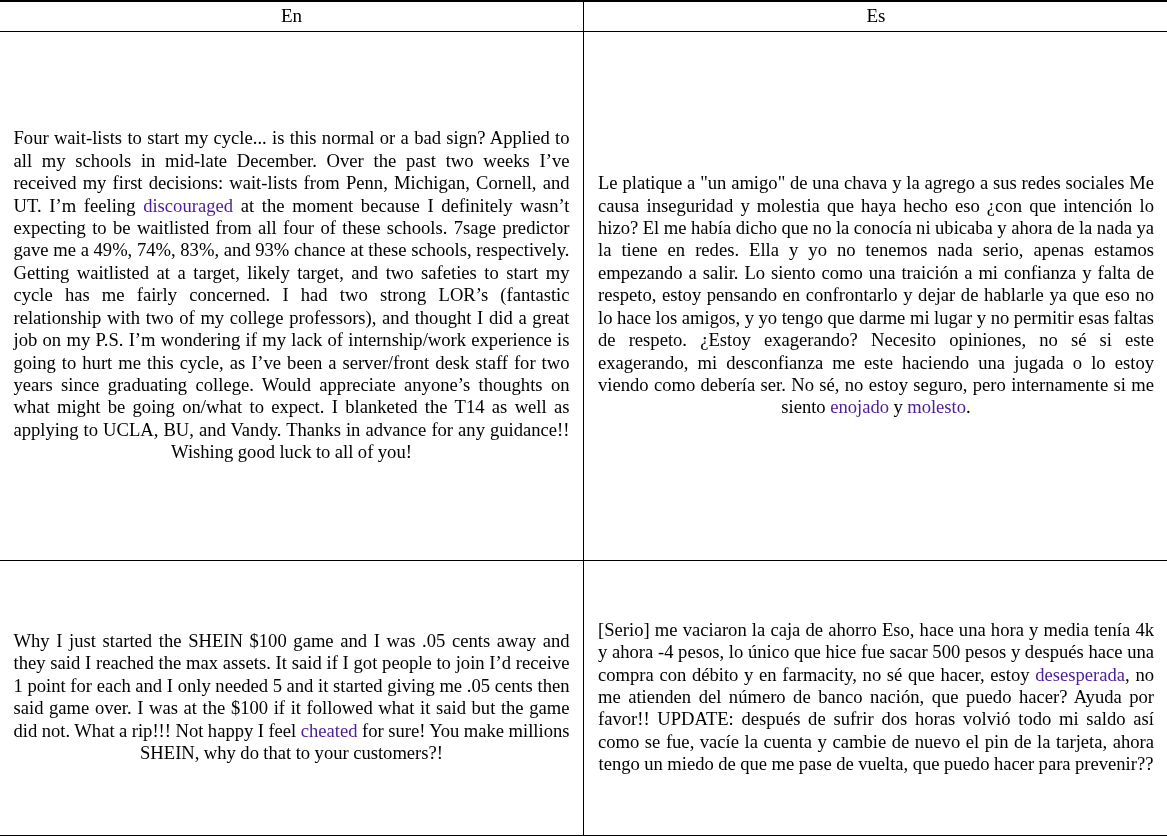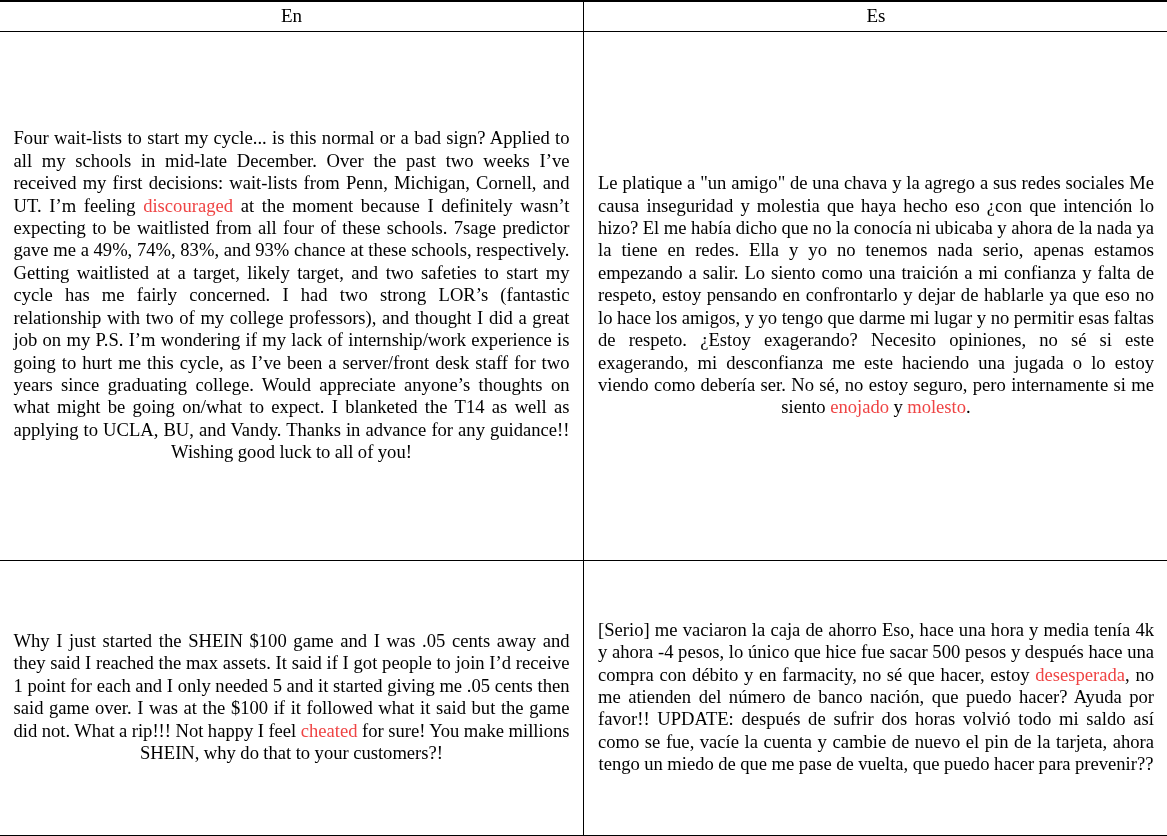--- a/index.html
+++ b/index.html
@@ -77,21 +77,21 @@
   .cell-text {
     display: block;
     margin: 0 auto;
   }
 
   
   td.col-en .cell-text { width: 556px; }
   td.col-es .cell-text { width: 556px; }
 
   .emo {
-    color: #ef4444;
+    color: #4c1d95;
   }
 </style>
 </head>
 <body>
 
 <div class="page">
 
   <table class="examples">
     <thead>
       <tr class="head-row">

